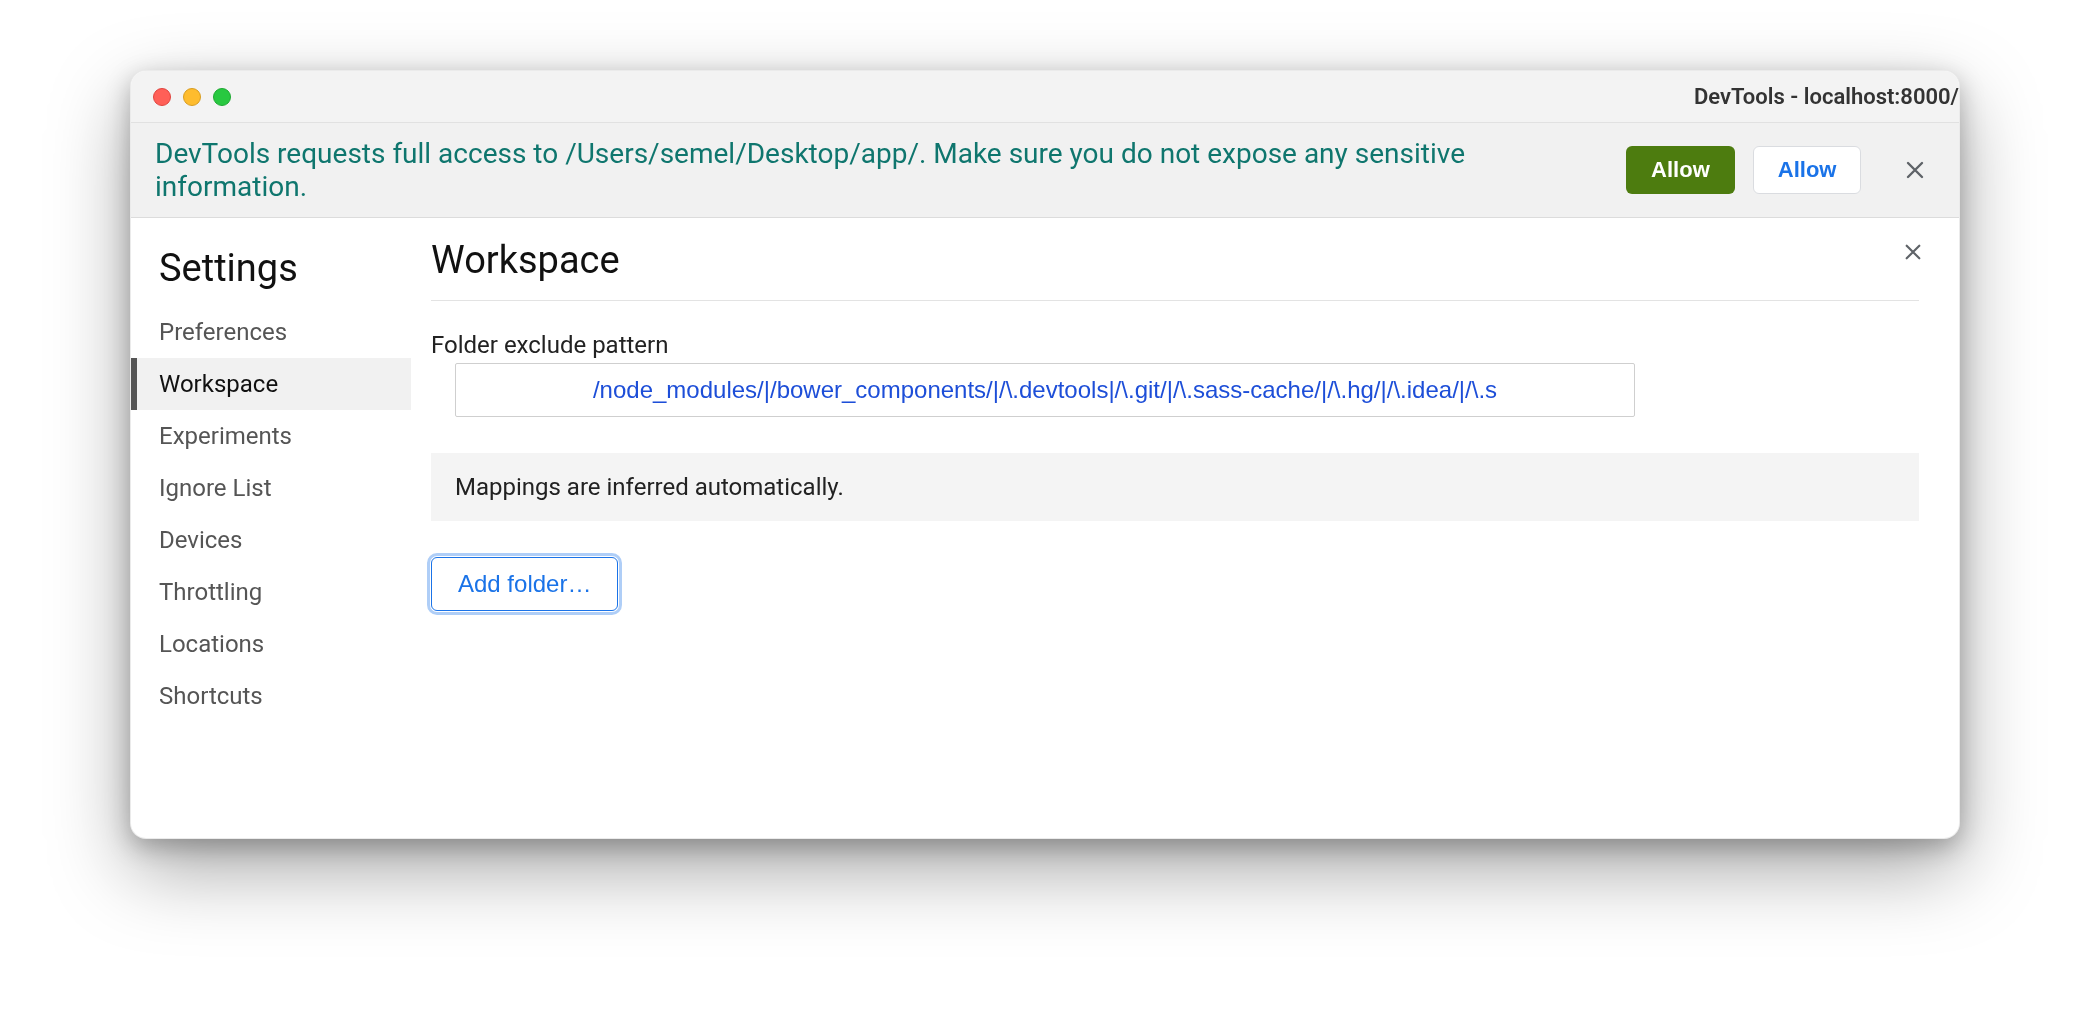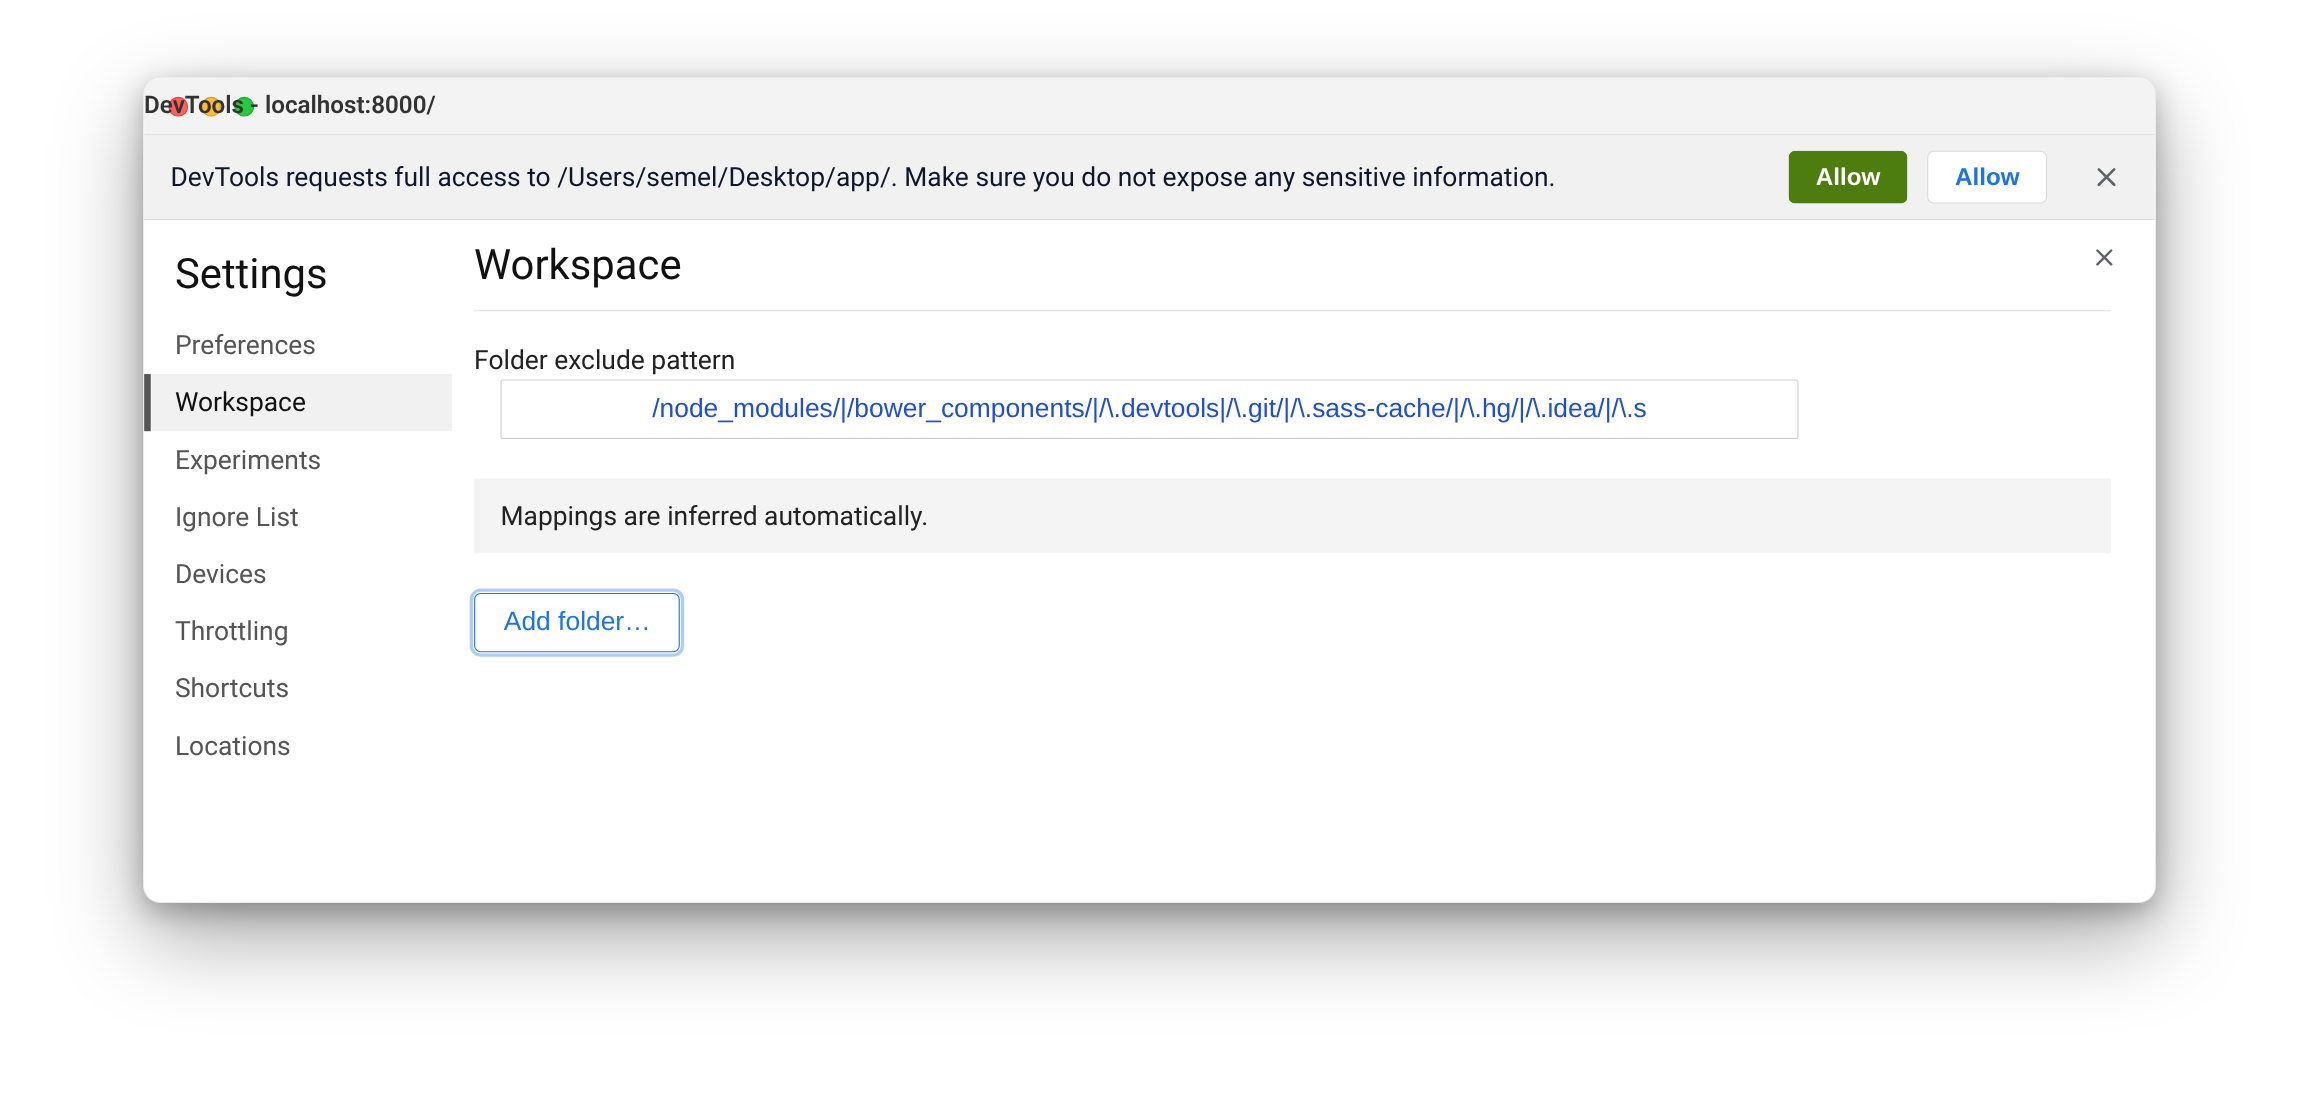--- a/index.html
+++ b/index.html
@@ -31,35 +31,35 @@
     border-bottom: 1px solid #e1e1e1;
   }
   .traffic-lights {
     display: flex; gap: 12px; padding-left: 22px;
   }
   .tl { width: 18px; height: 18px; border-radius: 50%; }
   .tl.red { background:#ff5f57; border:1px solid #e0443e; }
   .tl.yellow { background:#febc2e; border:1px solid #d89d21; }
   .tl.green { background:#28c840; border:1px solid #1ea932; }
   .title {
-    position: absolute; left:0; right:12px; text-align:left;
+    position: absolute; left:0; right:0; text-align:right;
     font-size: 22px; font-weight: 600; color:#333;
     pointer-events: none;
   }
 
   
   .infobar {
     display:flex; align-items:center;
     background:#f1f1f1;
     border-bottom:1px solid #dcdcdc;
     padding: 14px 24px;
     gap: 18px;
   }
   .infobar .msg {
-    font-size: 24px; color:#0f172a; flex: 1 1 auto;
+    font-size: 28px; color:#0f766e; flex: 1 1 auto;
   }
   .btn {
     font-size: 22px; font-weight: 600;
     padding: 10px 24px;
     border-radius: 6px;
     cursor: pointer;
     border: 1px solid transparent;
   }
   .btn-allow { background:#4d7c0f; color:#fff; }
   .btn-deny  { background:#fff; color:#1a73e8; border:1px solid #dadce0; }
@@ -183,22 +183,22 @@
       </div>
 
       <div class="sidebar">
         <h1>Settings</h1>
         <div class="nav-item">Preferences</div>
         <div class="nav-item active">Workspace</div>
         <div class="nav-item">Experiments</div>
         <div class="nav-item">Ignore List</div>
         <div class="nav-item">Devices</div>
         <div class="nav-item">Throttling</div>
+        <div class="nav-item">Locations</div>
         <div class="nav-item">Shortcuts</div>
-        <div class="nav-item">Locations</div>
       </div>
 
       <div class="main">
         <h2>Workspace</h2>
 
         <label class="field-label">Folder exclude pattern</label>
         <input class="text-input" type="text" value="/node_modules/|/bower_components/|/\.devtools|/\.git/|/\.sass-cache/|/\.hg/|/\.idea/|/\.s" style="">
 
         <div class="hint">Mappings are inferred automatically.</div>
 

